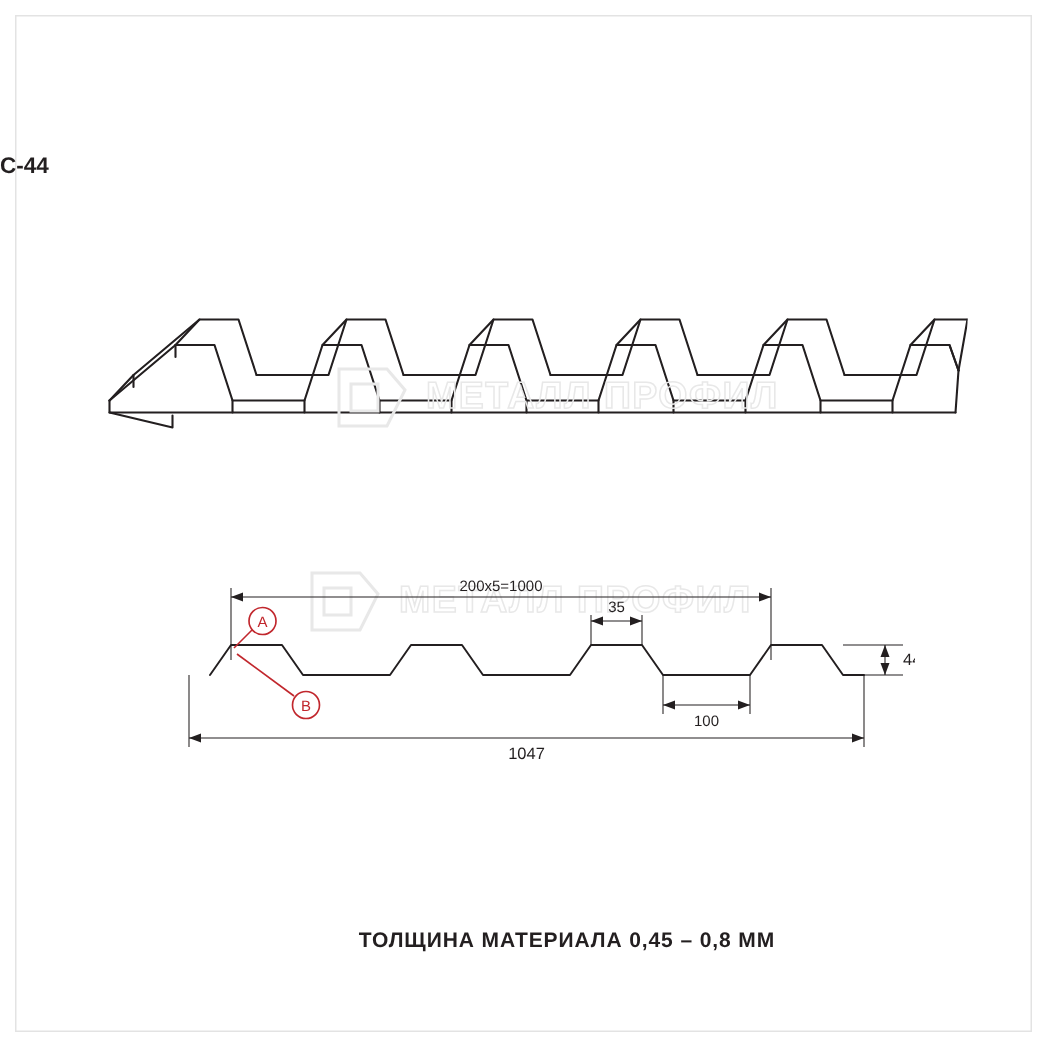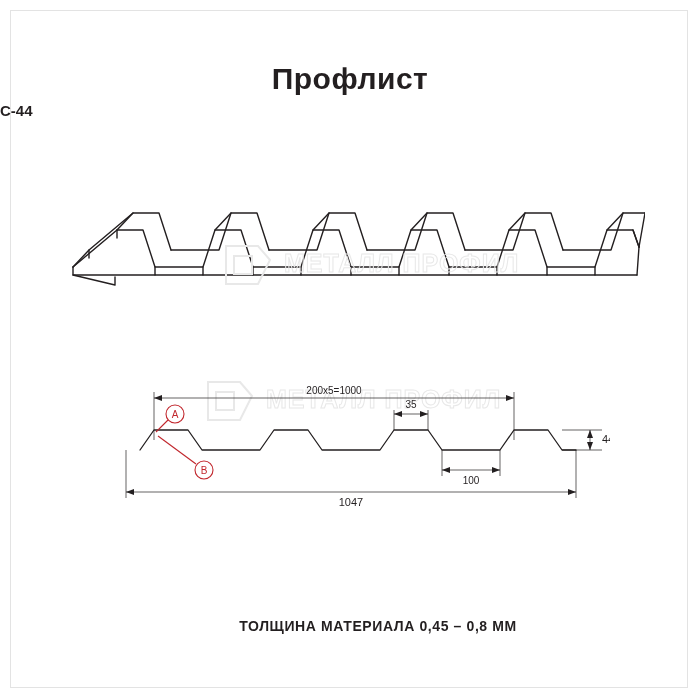--- a/index.html
+++ b/index.html
@@ -93,21 +93,20 @@
     letter-spacing: 1px;
   }
 </style>
 </head>
 <body>
 
 <div class="page">
 
   <div class="frame"></div>
 
-  <div class="title">Профлист</div>
   <div class="subtitle">С-44</div>
 
   <svg class="iso" viewBox="0 0 590 150">
     <g fill="none" stroke="#231f20" stroke-width="1.4" stroke-linejoin="round" stroke-linecap="round">
 
       <path d="M18,102 L18,110 L60,120 L60,112"></path>
 
       <path d="M18,102
                L62,65
                L88,65

